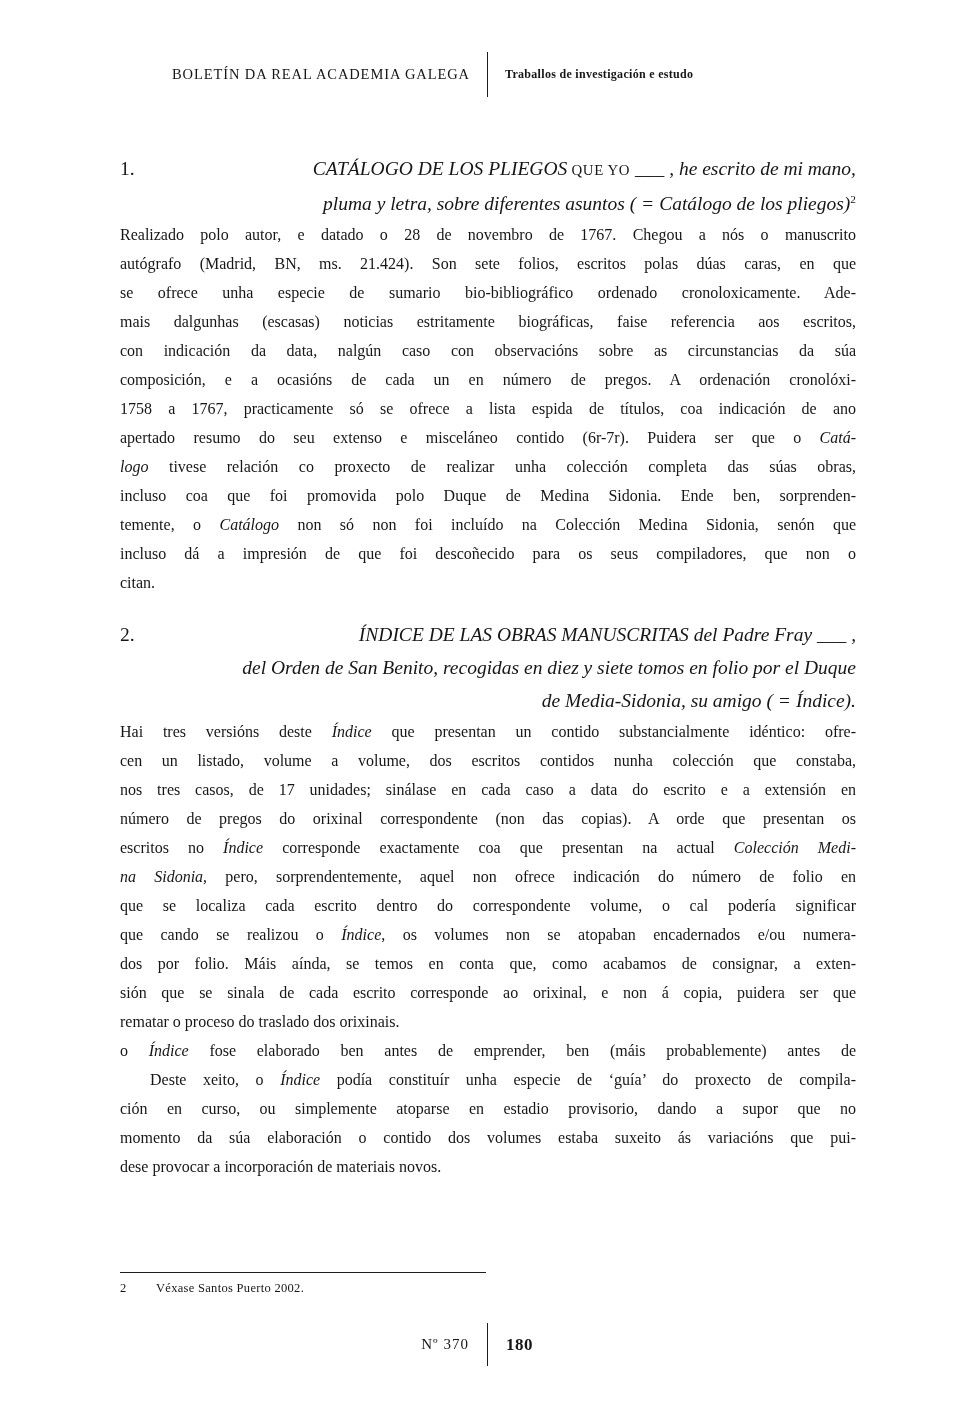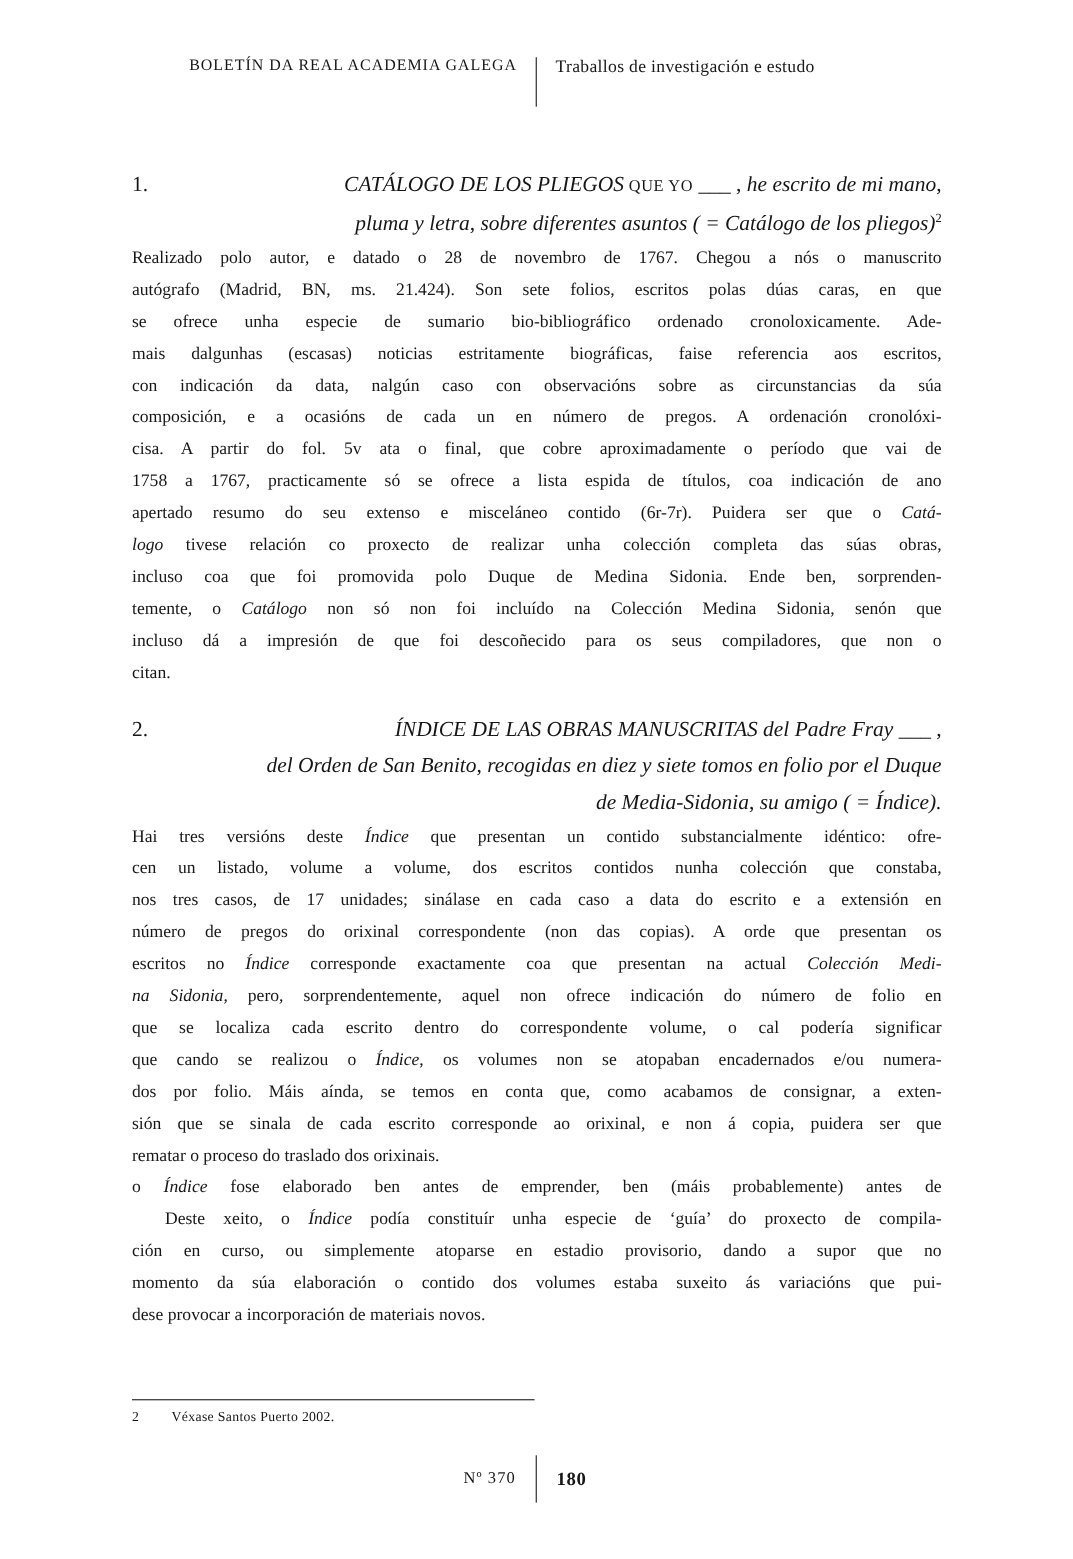--- a/index.html
+++ b/index.html
@@ -1,23 +1,23 @@
 <!DOCTYPE html>
 <html><head>
 <meta charset="utf-8">
 <style>
   * { margin:0; padding:0; box-sizing:border-box; }
   html, body { width:975px; height:1417px; background:#ffffff; }
   body { font-family:"Liberation Serif", serif; color:#161616; position:relative; overflow:hidden; }
 
   
-  .pg-header { position:absolute; top:52px; left:0; width:975px; height:45px; display:flex; }
+  .pg-header { position:absolute; top:52px; left:0; width:975px; height:45px; display:flex; align-items:center; }
   .ph-left  { width:487px; text-align:right; padding-right:17px; font-size:14.5px; letter-spacing:0.9px; white-space:nowrap; }
   .ph-rule  { width:1px; height:45px; background:#1d1d1d; flex:0 0 auto; }
-  .ph-right { padding-left:17px; font-size:16px; letter-spacing:0.3px; white-space:nowrap; }
+  .ph-right { padding-left:17px; font-size:12px; letter-spacing:0.3px; white-space:nowrap;font-weight:bold; }
 
   
   .content { position:absolute; left:120px; top:152px; width:736px; }
 
   .heading { display:flex; font-size:19.5px; line-height:33px; font-style:italic; }
   .heading.mt { margin-top:21px; }
   .h-num  { width:48px; font-style:normal; flex:0 0 auto; }
   .h-lines{ flex:1; }
   .heading .line { text-align:right; }
 
@@ -58,21 +58,20 @@
         <div class="line"><i>pluma y letra, sobre diferentes asuntos ( = Catálogo de los pliegos)</i><span class="seg-sup">2</span></div>
       </div>
     </div>
     <div class="para">
       <div class="line"><span>Realizado polo autor, e datado o 28 de novembro de 1767. Chegou a nós o manuscrito</span></div>
       <div class="line"><span>autógrafo (Madrid, BN, ms. 21.424). Son sete folios, escritos polas dúas caras, en que</span></div>
       <div class="line"><span>se ofrece unha especie de sumario bio-bibliográfico ordenado cronoloxicamente. Ade-</span></div>
       <div class="line"><span>mais dalgunhas (escasas) noticias estritamente biográficas, faise referencia aos escritos,</span></div>
       <div class="line"><span>con indicación da data, nalgún caso con observacións sobre as circunstancias da súa</span></div>
       <div class="line"><span>composición, e a ocasións de cada un en número de pregos. A ordenación cronolóxi-</span></div>
-      <div class="line"><span>cisa. A partir do fol. 5v ata o final, que cobre aproximadamente o período que vai de</span></div>
       <div class="line"><span>1758 a 1767, practicamente só se ofrece a lista espida de títulos, coa indicación de ano</span></div>
       <div class="line"><span>apertado resumo do seu extenso e misceláneo contido (6r-7r). Puidera ser que o </span><i>Catá-</i></div>
       <div class="line"><i>logo</i><span> tivese relación co proxecto de realizar unha colección completa das súas obras,</span></div>
       <div class="line"><span>incluso coa que foi promovida polo Duque de Medina Sidonia. Ende ben, sorprenden-</span></div>
       <div class="line"><span>temente, o </span><i>Catálogo</i><span> non só non foi incluído na Colección Medina Sidonia, senón que</span></div>
       <div class="line"><span>incluso dá a impresión de que foi descoñecido para os seus compiladores, que non o</span></div>
       <div class="line last"><span>citan.</span></div>
     </div>
     <div class="heading mt">
       <div class="h-num">2.</div>

